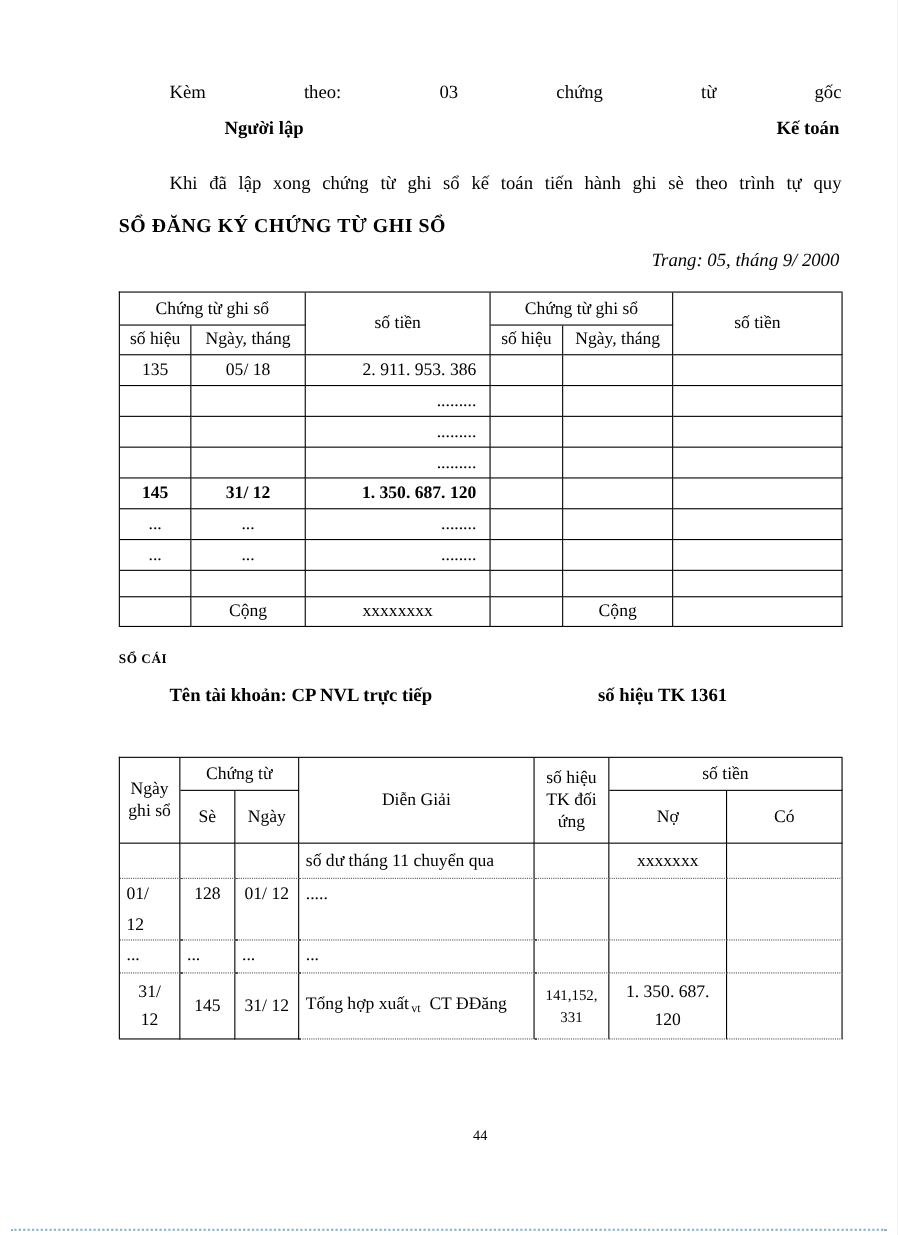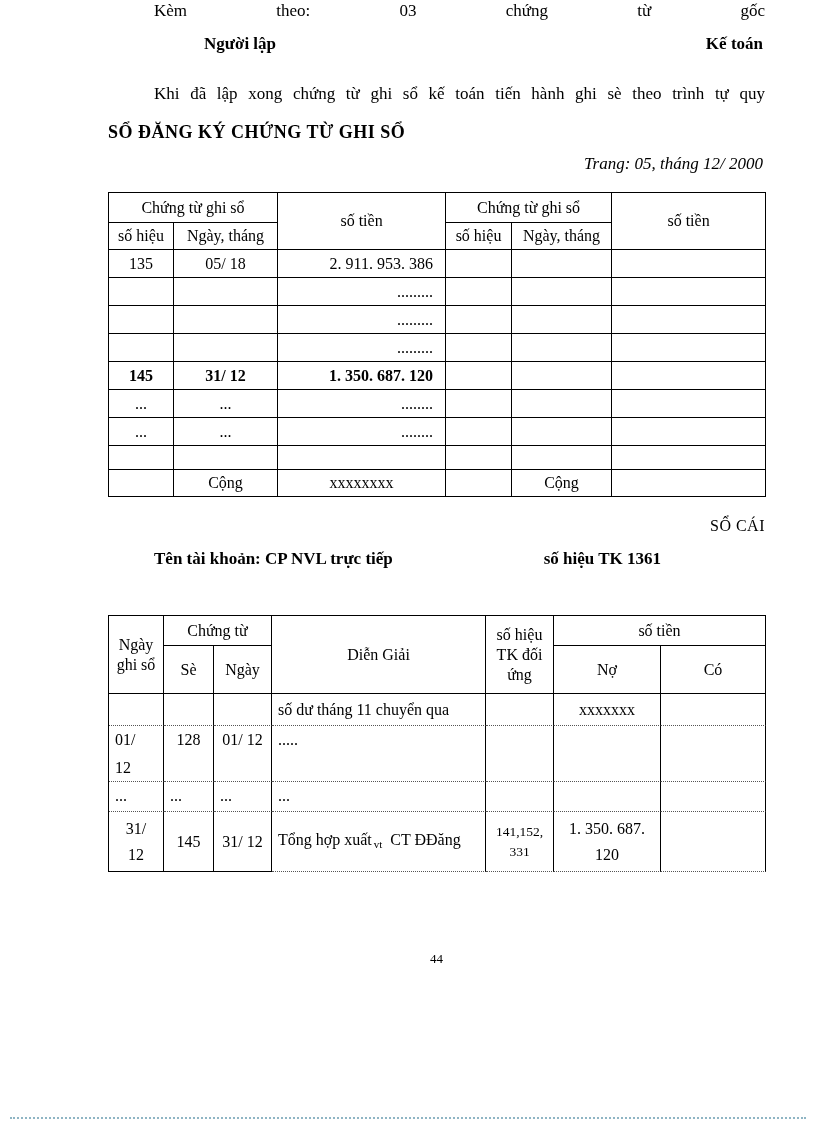--- a/index.html
+++ b/index.html
@@ -5,21 +5,21 @@
   html,body{margin:0;padding:0;background:#e8e8e8;}
   .page{
     position:relative;width:816px;height:1123px;background:#ffffff;
     margin:0 auto;overflow:hidden;
     font-family:"Liberation Serif","DejaVu Serif",serif;
     color:#000;
   }
   .content{position:absolute;left:108px;top:0;width:657px;}
 
   .attach-line{
-    font-size:17px;line-height:22px;
+    margin-top:73px;font-size:17px;line-height:22px;
     text-align:justify;text-align-last:justify;
     padding-left:46px;box-sizing:border-box;
   }
   .signers{
     margin-top:11px;display:flex;justify-content:space-between;
     font-weight:bold;font-size:17px;line-height:22px;
     padding-left:96px;padding-right:2px;box-sizing:border-box;align-items:flex-end;
   }
   .para{margin-top:22px;font-size:17px;line-height:33px;}
   .para .l1{text-indent:46px;text-align:justify;text-align-last:justify;}
@@ -35,21 +35,21 @@
   table.t1{margin-top:17px;}
   .t1,.t2{border-top:1px solid #000;border-left:1px solid #000;}
   .t1 th,.t1 td,.t2 th,.t2 td{
     border-right:1px solid #000;border-bottom:1px solid #000;
     font-weight:normal;font-size:16px;padding:0 4px;overflow:hidden;
     text-align:center;vertical-align:middle;line-height:20px;
   }
   .t1 td.money{text-align:right;padding-right:12px;}
   .t1 tr.bold td{font-weight:bold;}
 
-  .socai-title{margin-top:16px;text-align:right;font-weight:normal;font-size:16px;line-height:26px;letter-spacing:.5px;}
+  .socai-title{margin-top:16px;text-align:left;font-weight:bold;font-size:12px;line-height:26px;letter-spacing:.5px;}
   .account-line{
     margin-top:8px;display:flex;justify-content:space-between;
     font-weight:bold;font-size:17px;line-height:24px;
     padding-left:46px;padding-right:104px;box-sizing:border-box;gap:46px;
   }
 
   table.t2{margin-top:44px;}
   .t2 td.dotb{border-bottom:1px dotted #555;}
   .t2 td.left{text-align:left;padding-left:6px;}
   .t2 td.vtop{vertical-align:top;padding-top:4px;}
@@ -74,21 +74,21 @@
     <div class="signers">
       <span>Người lập</span>
       <span>Kế toán</span>
     </div>
 
     <div class="para">
       <div class="l1">Khi đã lập xong chứng từ ghi sổ kế toán tiến hành ghi sè theo trình tự quy</div>
     </div>
 
     <div class="doc-title">SỔ ĐĂNG KÝ CHỨNG TỪ GHI SỔ</div>
-    <div class="trang">Trang: 05, tháng 12/ 2000</div>
+    <div class="trang">Trang: 05, tháng 9/ 2000</div>
 
     <table class="t1">
       <colgroup>
         <col style="width:65px">
           <col style="width:104px">
           <col style="width:168px">
         <col style="width:66px">
           <col style="width:100px">
           <col style="width:154px">
       </colgroup>

